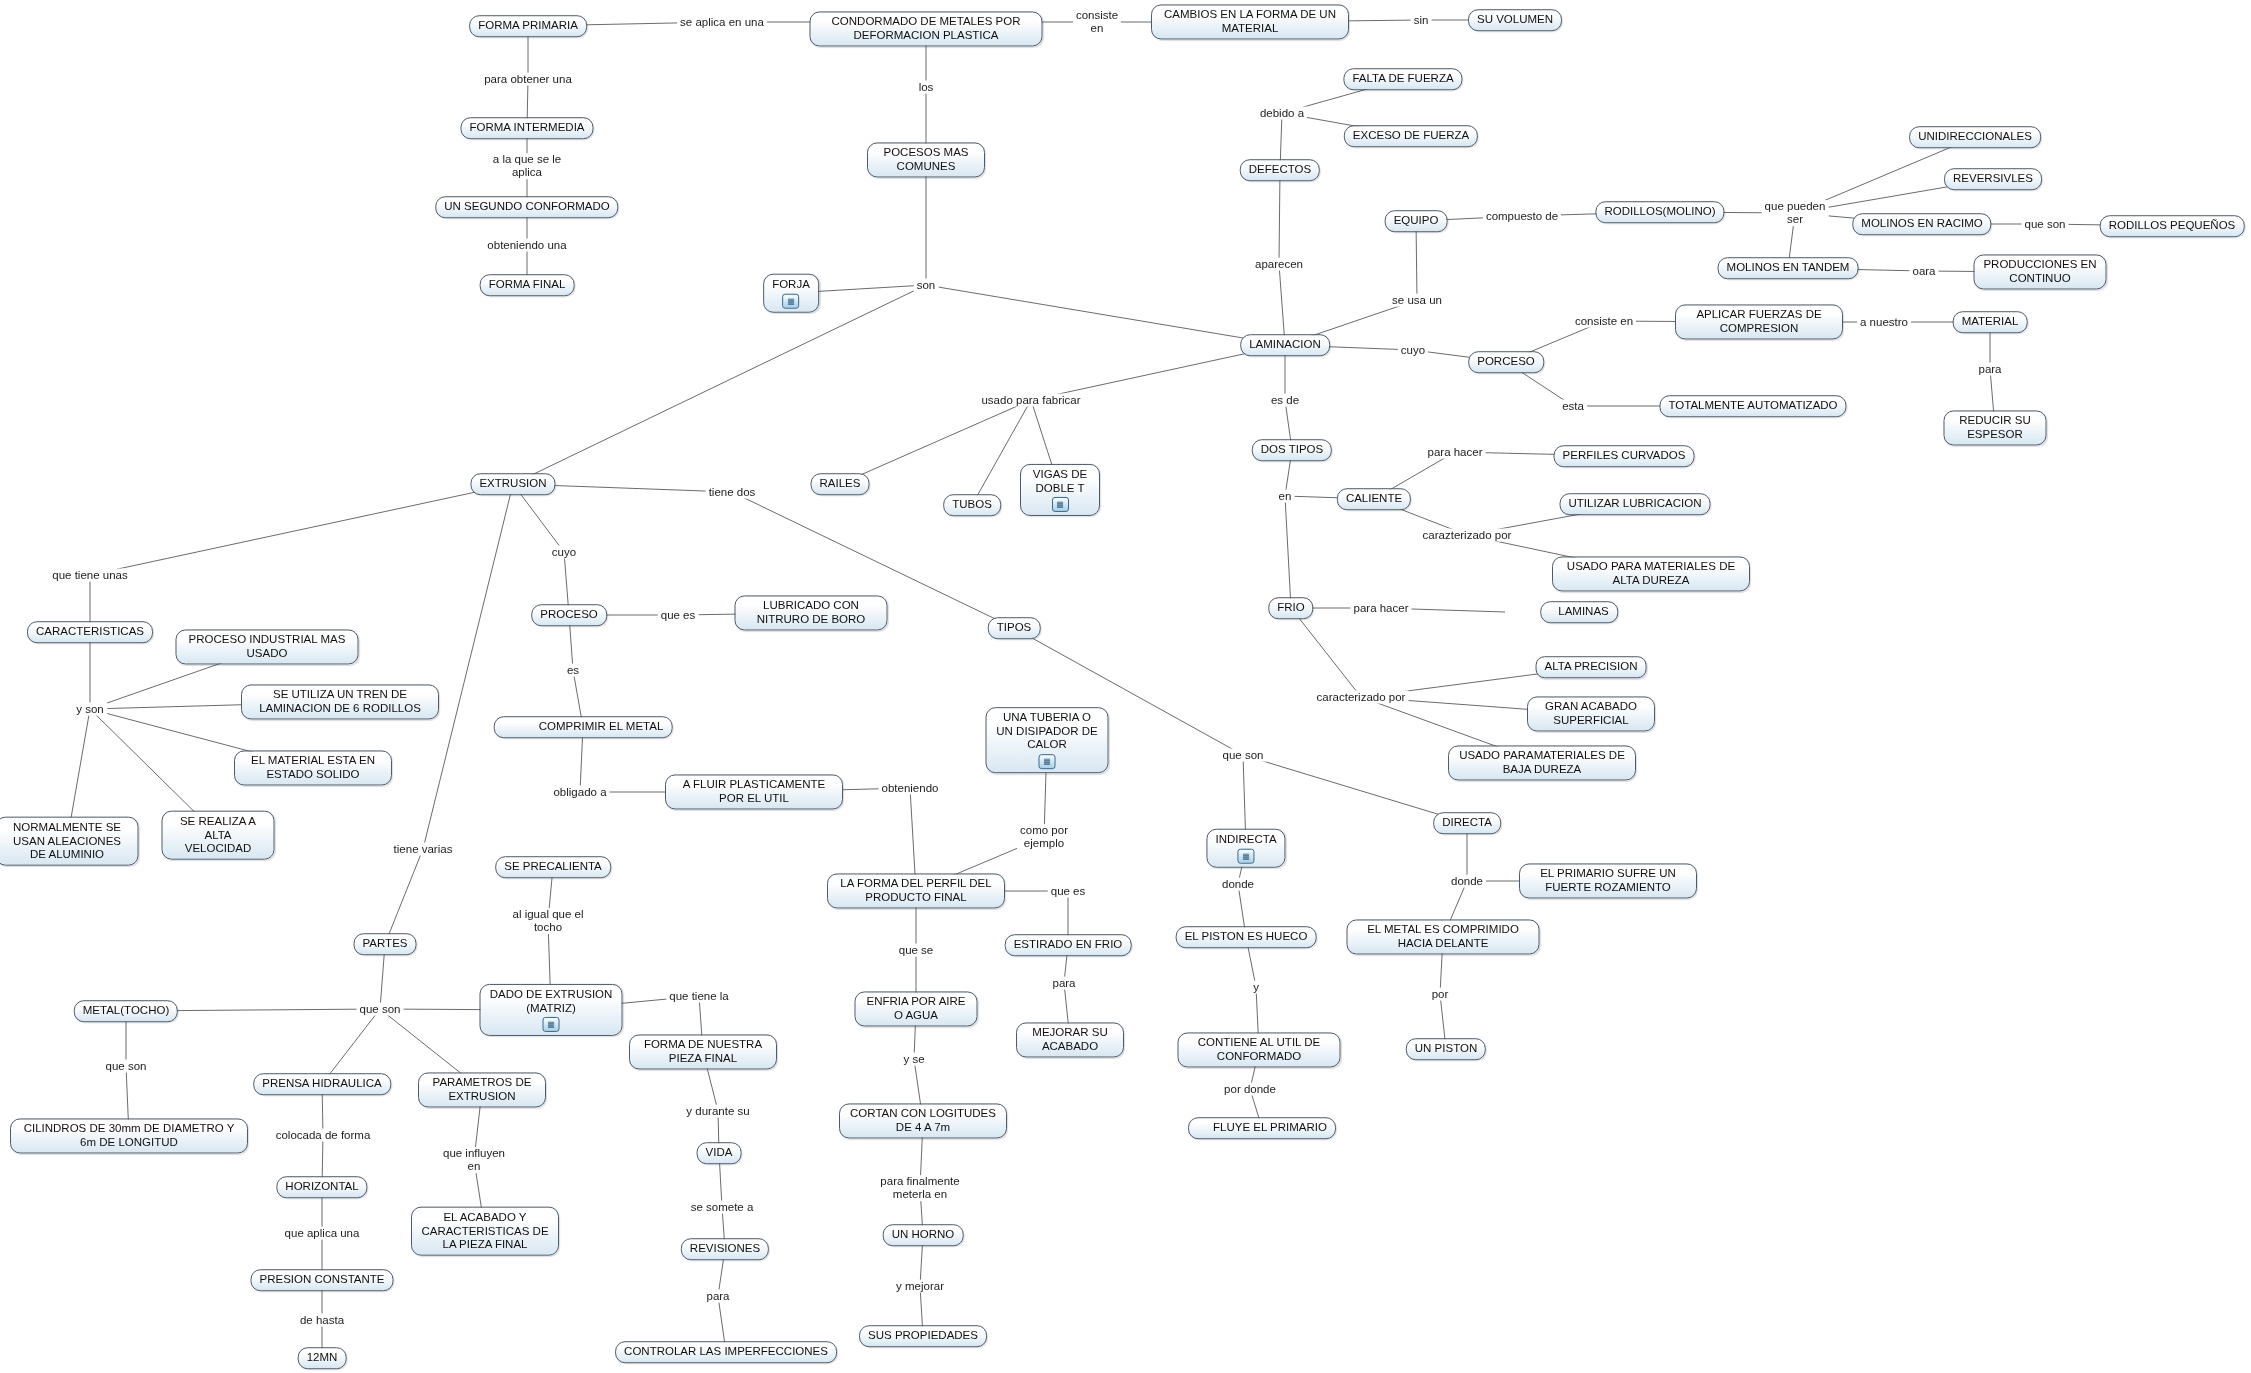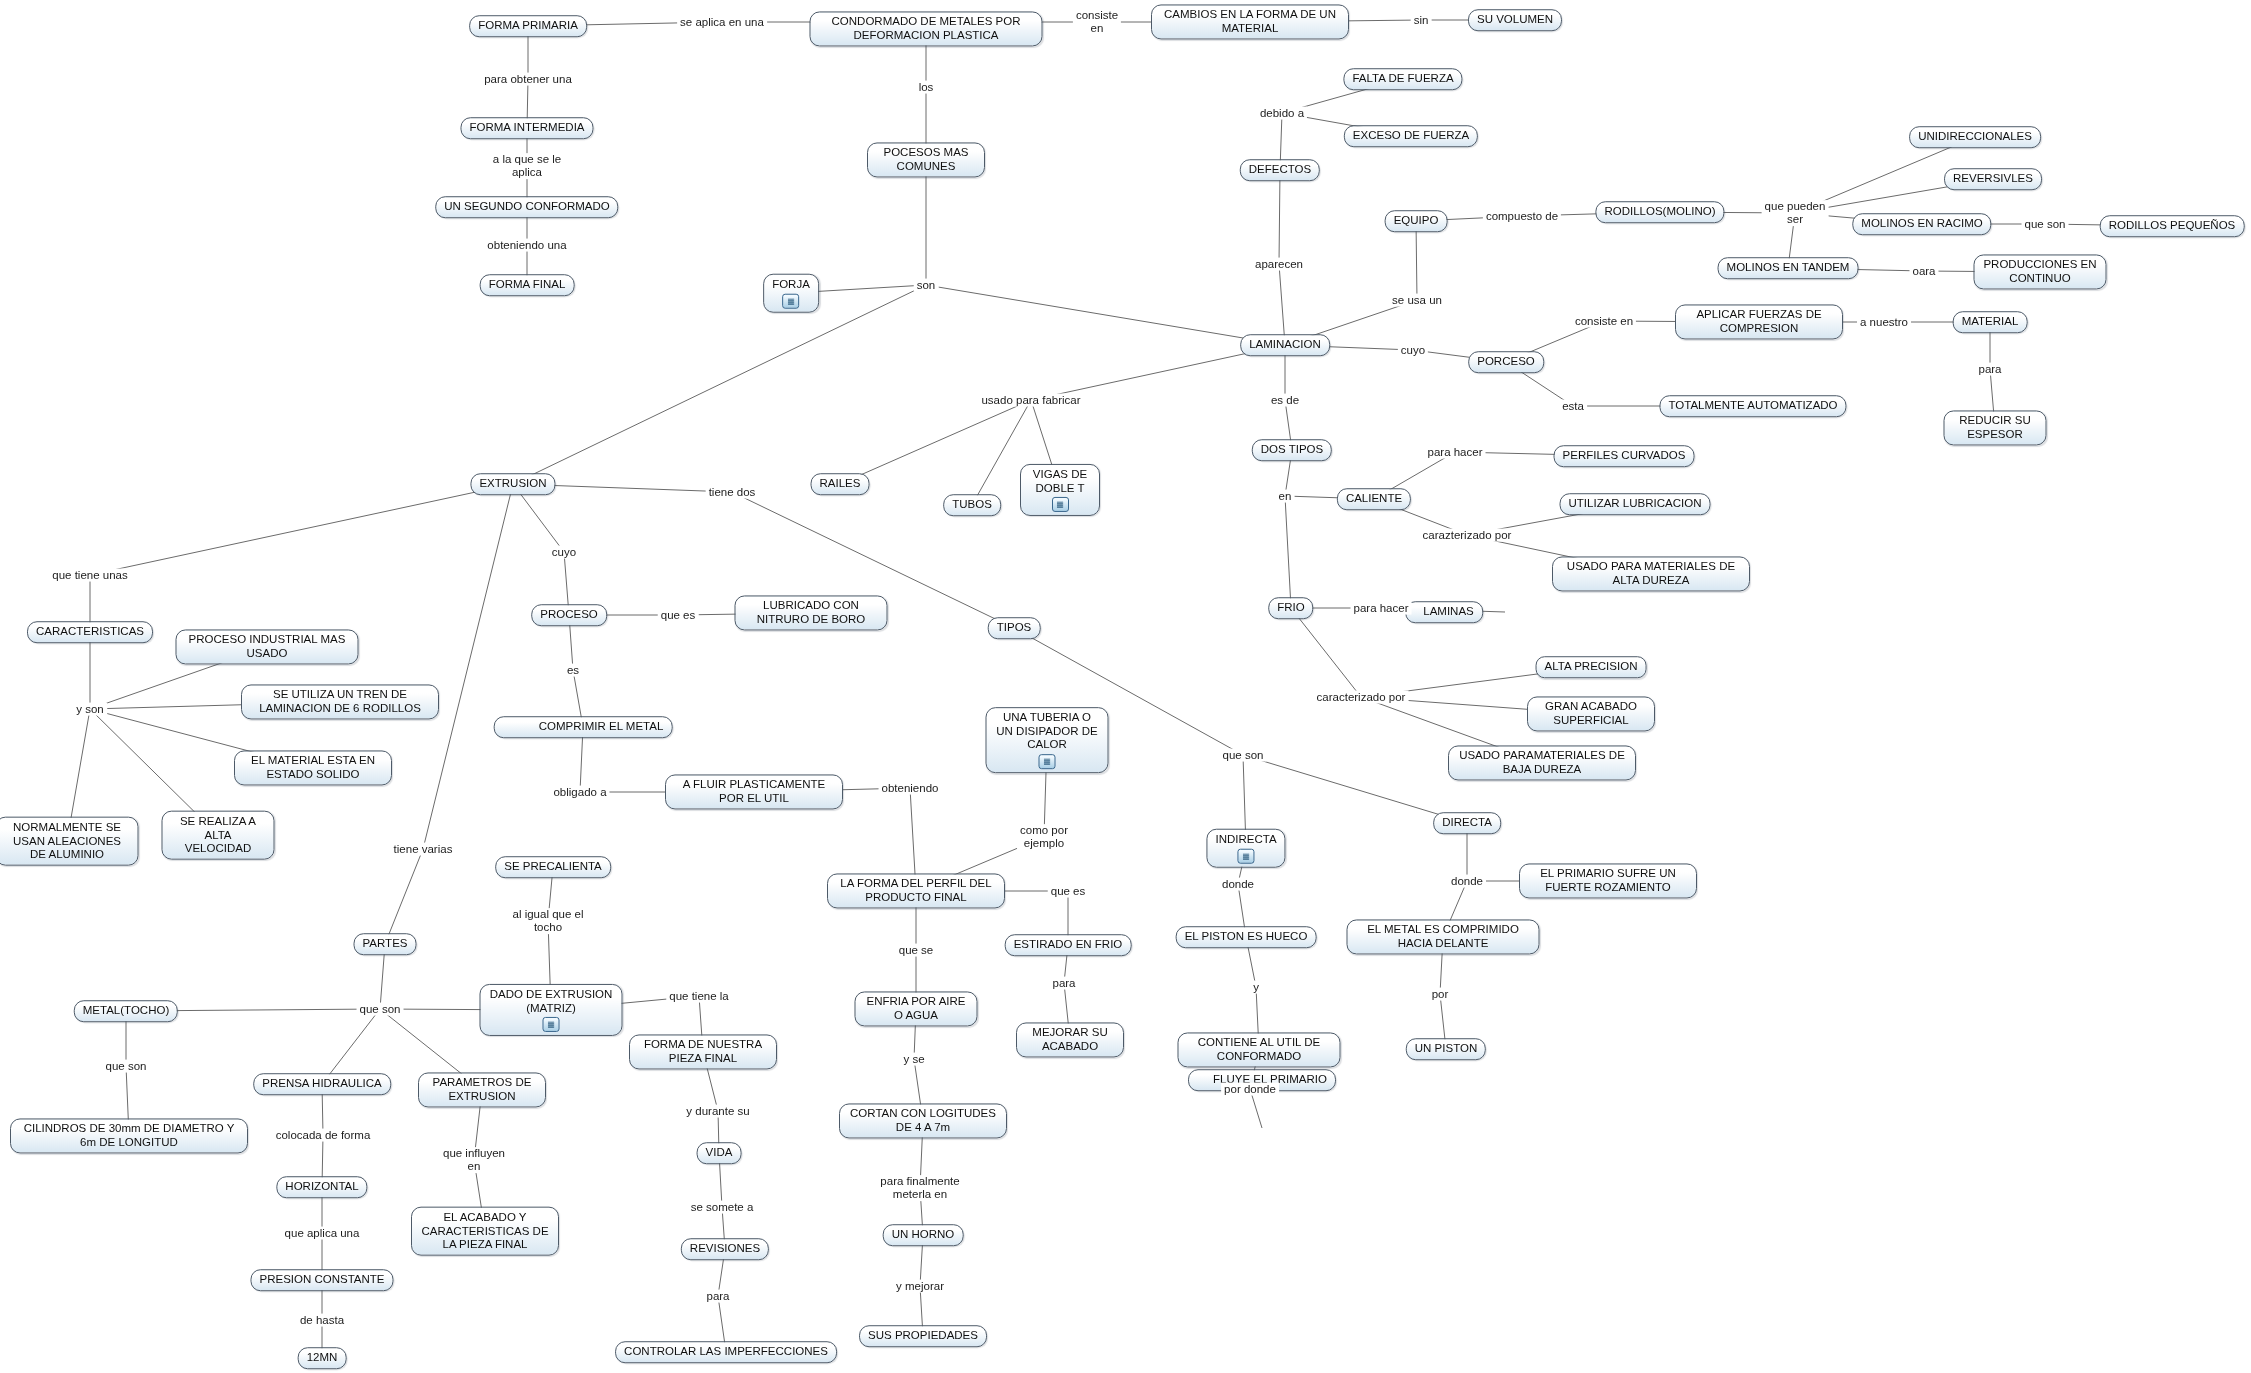--- a/index.html
+++ b/index.html
@@ -277,21 +277,21 @@
     <div class="node" style="left: 1060px; top: 490px; width: 62px;">
       <span class="node-label">VIGAS DE DOBLE T</span>
       <span class="res-icon">▦</span>
     </div>
     <div class="node nowrap" style="left: 513px; top: 484px;">
       <span class="node-label">EXTRUSION</span>
     </div>
     <div class="node nowrap" style="left: 1291px; top: 608px;">
       <span class="node-label">FRIO</span>
     </div>
-    <div class="node nowrap" style="left: 1444px; top: 612px; padding-left: 17px;">
+    <div class="node nowrap" style="left: 1579px; top: 612px; padding-left: 17px;">
       <span class="node-label">LAMINAS</span>
     </div>
     <div class="node nowrap" style="left: 1591px; top: 667px; border-radius: 9px;">
       <span class="node-label">ALTA PRECISION</span>
     </div>
     <div class="node" style="left: 1591px; top: 714px; width: 110px;">
       <span class="node-label">GRAN ACABADO SUPERFICIAL</span>
     </div>
     <div class="node" style="left: 1542px; top: 763px; width: 170px;">
       <span class="node-label">USADO PARAMATERIALES DE BAJA DUREZA</span>
@@ -388,21 +388,21 @@
     </div>
     <div class="node" style="left: 482px; top: 1090px; width: 110px;">
       <span class="node-label">PARAMETROS DE EXTRUSION</span>
     </div>
     <div class="node" style="left: 129px; top: 1136px; width: 220px;">
       <span class="node-label">CILINDROS DE 30mm DE DIAMETRO Y 6m DE LONGITUD</span>
     </div>
     <div class="node" style="left: 923px; top: 1121px; width: 150px;">
       <span class="node-label">CORTAN CON LOGITUDES DE 4 A 7m</span>
     </div>
-    <div class="node nowrap" style="left: 1262px; top: 1080px; padding-left: 24px;">
+    <div class="node nowrap" style="left: 1262px; top: 1128px; padding-left: 24px;">
       <span class="node-label">FLUYE EL PRIMARIO</span>
     </div>
     <div class="node nowrap" style="left: 719px; top: 1153px;">
       <span class="node-label">VIDA</span>
     </div>
     <div class="node nowrap" style="left: 322px; top: 1187px;">
       <span class="node-label">HORIZONTAL</span>
     </div>
     <div class="node" style="left: 485px; top: 1231px; width: 130px;">
       <span class="node-label">EL ACABADO Y CARACTERISTICAS DE LA PIEZA FINAL</span>

